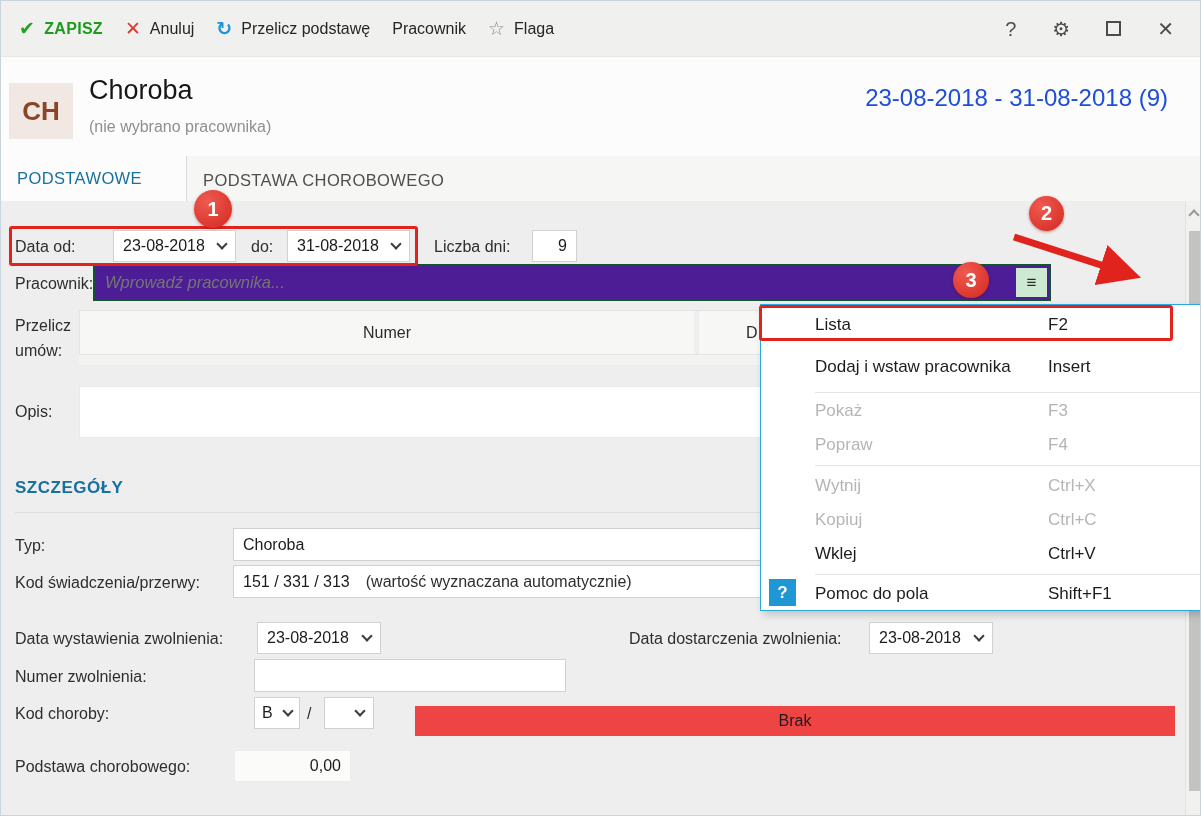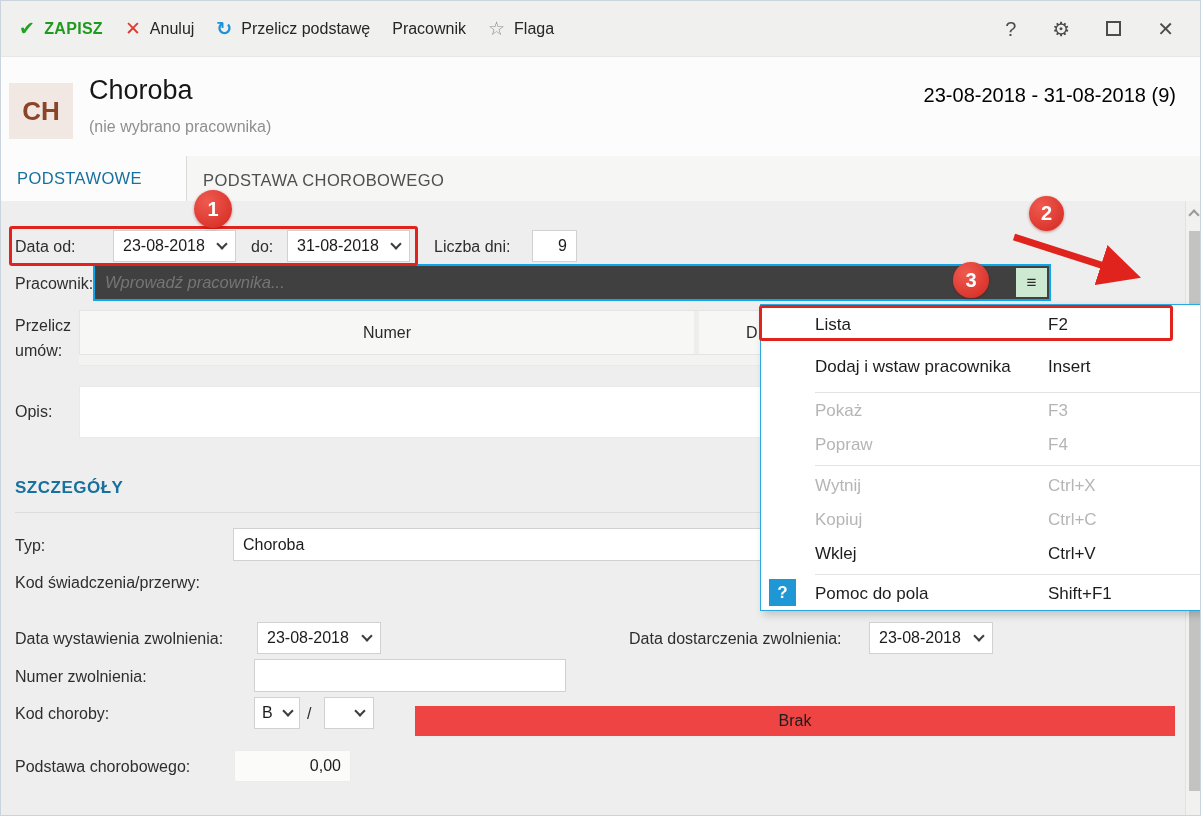--- a/index.html
+++ b/index.html
@@ -19,37 +19,37 @@
   .tb-right{margin-left:auto;display:flex;align-items:center;gap:36px;color:#4c4c4c}
   .tb-right .wicon{font-size:20px;line-height:1;cursor:default}
   .wicon-max{width:15px;height:15px;border:2px solid #4c4c4c}
   .wicon-close{font-size:21px}
 
   
   .header{position:absolute;left:0;top:56px;width:100%;height:99px;background:#fcfcfc}
   .avatar{position:absolute;left:8px;top:26px;width:64px;height:56px;background:#f1e7e3;color:#8a4526;font-weight:bold;font-size:26px;display:flex;align-items:center;justify-content:center}
   .h-title{position:absolute;left:88px;top:18px;font-size:27px;color:#161616}
   .h-sub{position:absolute;left:88px;top:61px;font-size:16px;color:#8f8f8f}
-  .h-range{position:absolute;right:24px;top:27px;font-size:20px;color:#000000}
+  .h-range{position:absolute;right:32px;top:27px;font-size:24px;color:#1d4ed8}
 
   
   .tabbar{position:absolute;left:0;top:155px;width:100%;height:45px;background:#f6f6f5}
   .tab-active{position:absolute;left:0;top:0;width:186px;height:45px;background:#fcfcfc;border-right:1px solid #dadad9;display:flex;align-items:center;padding-left:16px;color:#17719f;font-weight:normal;font-size:16.5px;letter-spacing:.4px}
   .tab-inactive{position:absolute;left:187px;top:2px;height:45px;display:flex;align-items:center;padding-left:15px;color:#4f4f4f;font-size:16.5px;letter-spacing:.4px}
 
   
   .lbl{position:absolute;font-size:16px;color:#2e2e2e;white-space:nowrap}
   .select,.tinput{position:absolute;background:#fff;border:1px solid #d1d1d0;display:flex;align-items:center;font-size:16px;color:#1c1c1c}
   .select{justify-content:space-between;padding:8px 9px}
   .tinput{padding:0 9px}
   .chev{width:8px;height:8px;border-right:2px solid #3c3c3c;border-bottom:2px solid #3c3c3c;transform:rotate(45deg);margin-top:-4px;flex:0 0 auto}
   .num-right{justify-content:flex-end}
 
   
-  .emp-field{position:absolute;left:92px;top:263px;width:958px;height:37px;background:#404040;border:2px solid #0ea5e9;display:flex;align-items:center;z-index:2}
+  .emp-field{position:absolute;left:92px;top:263px;width:958px;height:37px;background:#4c1d95;border:2px solid #14532d;display:flex;align-items:center;z-index:2}
   .emp-field input{flex:1;background:transparent;border:none;outline:none;font-family:inherit;font-size:16.5px;font-style:italic;color:#9b9b8e;padding:0 10px}
   .emp-menu-btn{position:absolute;right:2px;top:2px;width:31px;height:29px;background:#cde9d2;display:flex;align-items:center;justify-content:center;font-size:17px;font-weight:bold;color:#2b2b2b;cursor:pointer}
 
   
   .thead{position:absolute;left:78px;top:309px;width:1096px;height:45px;background:#f7f7f6;border:1px solid #e4e4e3;z-index:1}
   .thead .col1{position:absolute;left:0;top:0;width:614px;height:100%;display:flex;align-items:center;justify-content:center;color:#2b2b2b}
   .thead .colsep{position:absolute;left:614px;top:0;width:5px;height:100%;background:#efeeee}
   .thead .col2{position:absolute;left:666px;top:0;height:100%;display:flex;align-items:center;color:#2b2b2b}
   .tbody-strip{position:absolute;left:78px;top:354px;width:1096px;height:11px;background:#f3f3f2;border-bottom:1px solid #e9e9e8}
 
@@ -162,20 +162,24 @@
 
   <div class="sec-head">SZCZEGÓŁY</div>
   <div class="sec-line"></div>
 
   <div class="lbl" style="left:14px;top:536px">Typ:</div>
   <div class="tinput" style="left:232px;top:527px;width:942px;height:33px">
     <span>Choroba</span>
   </div>
 
   <div class="lbl" style="left:14px;top:573px">Kod świadczenia/przerwy:</div>
+  <div class="tinput" style="left:232px;top:564px;width:942px;height:33px">
+    <span>151 / 331 / 313</span>
+    <span class="note">(wartość wyznaczana automatycznie)</span>
+  </div>
 
   <div class="lbl" style="left:14px;top:629px">Data wystawienia zwolnienia:</div>
   <div class="select" style="left:256px;top:621px;width:124px;height:32px">
     <span>23-08-2018</span>
     <span class="chev"></span>
   </div>
   <div class="lbl" style="left:628px;top:629px">Data dostarczenia zwolnienia:</div>
   <div class="select" style="left:868px;top:621px;width:124px;height:32px">
     <span>23-08-2018</span>
     <span class="chev"></span>

